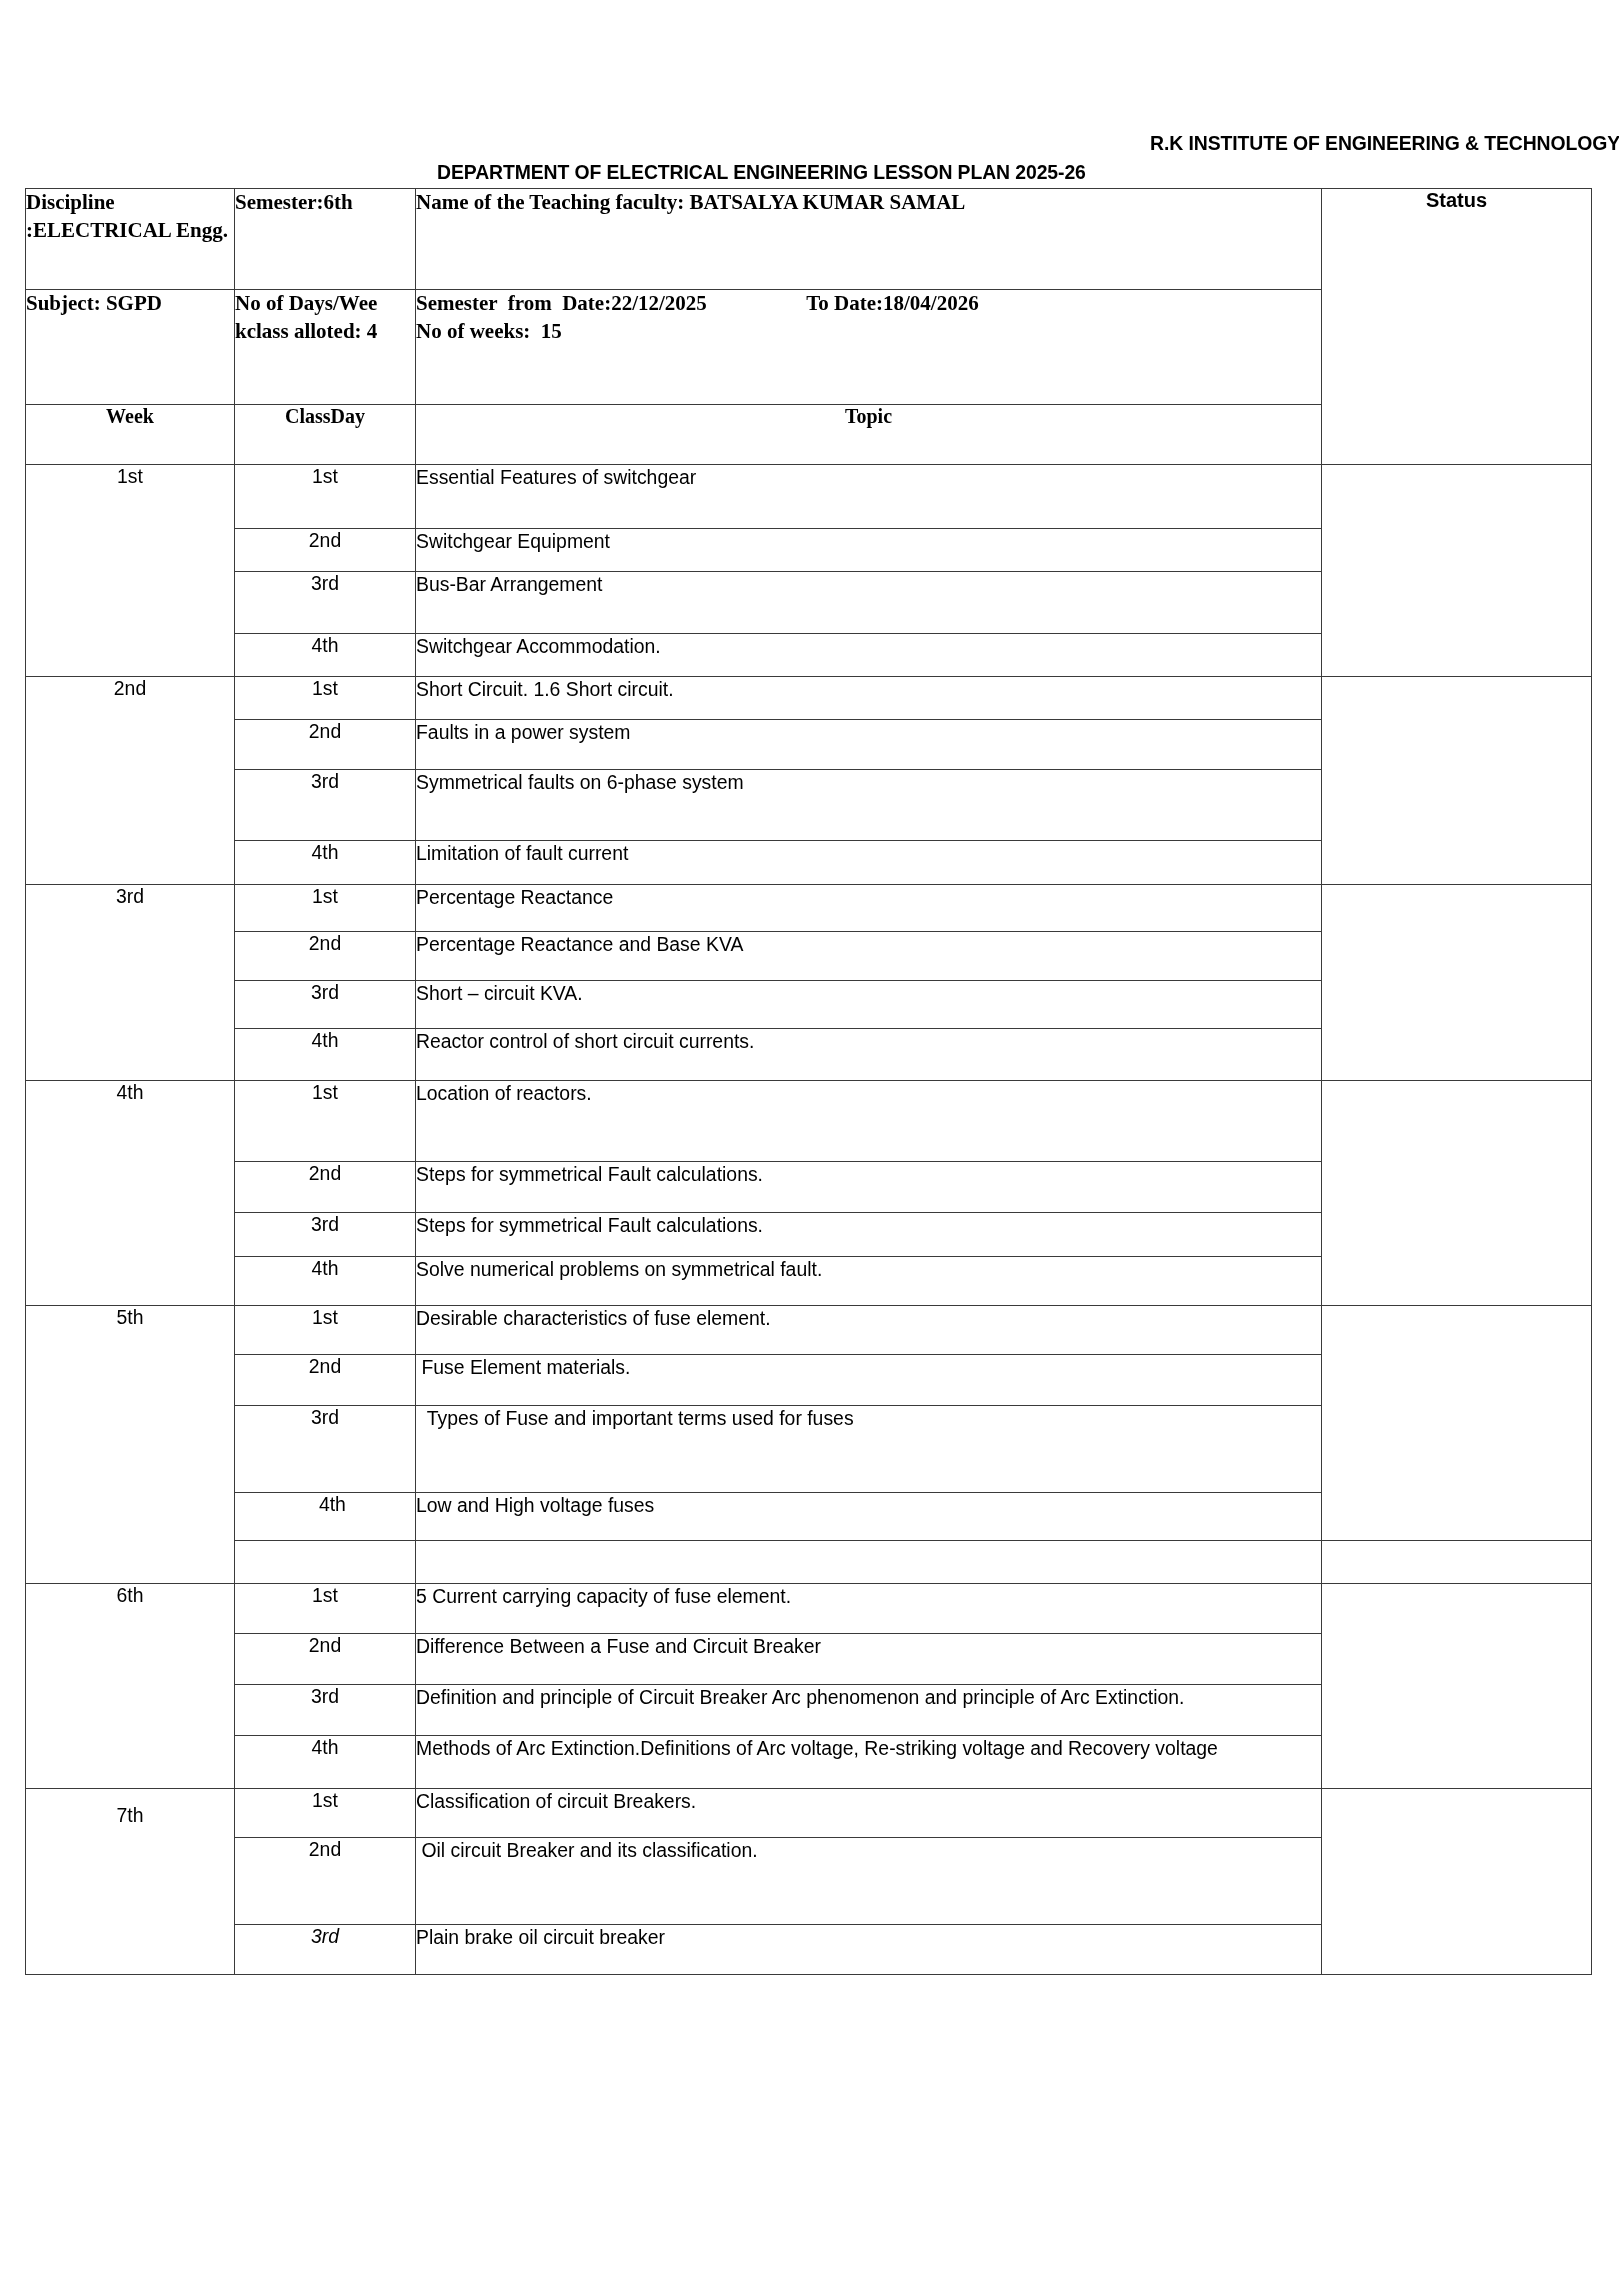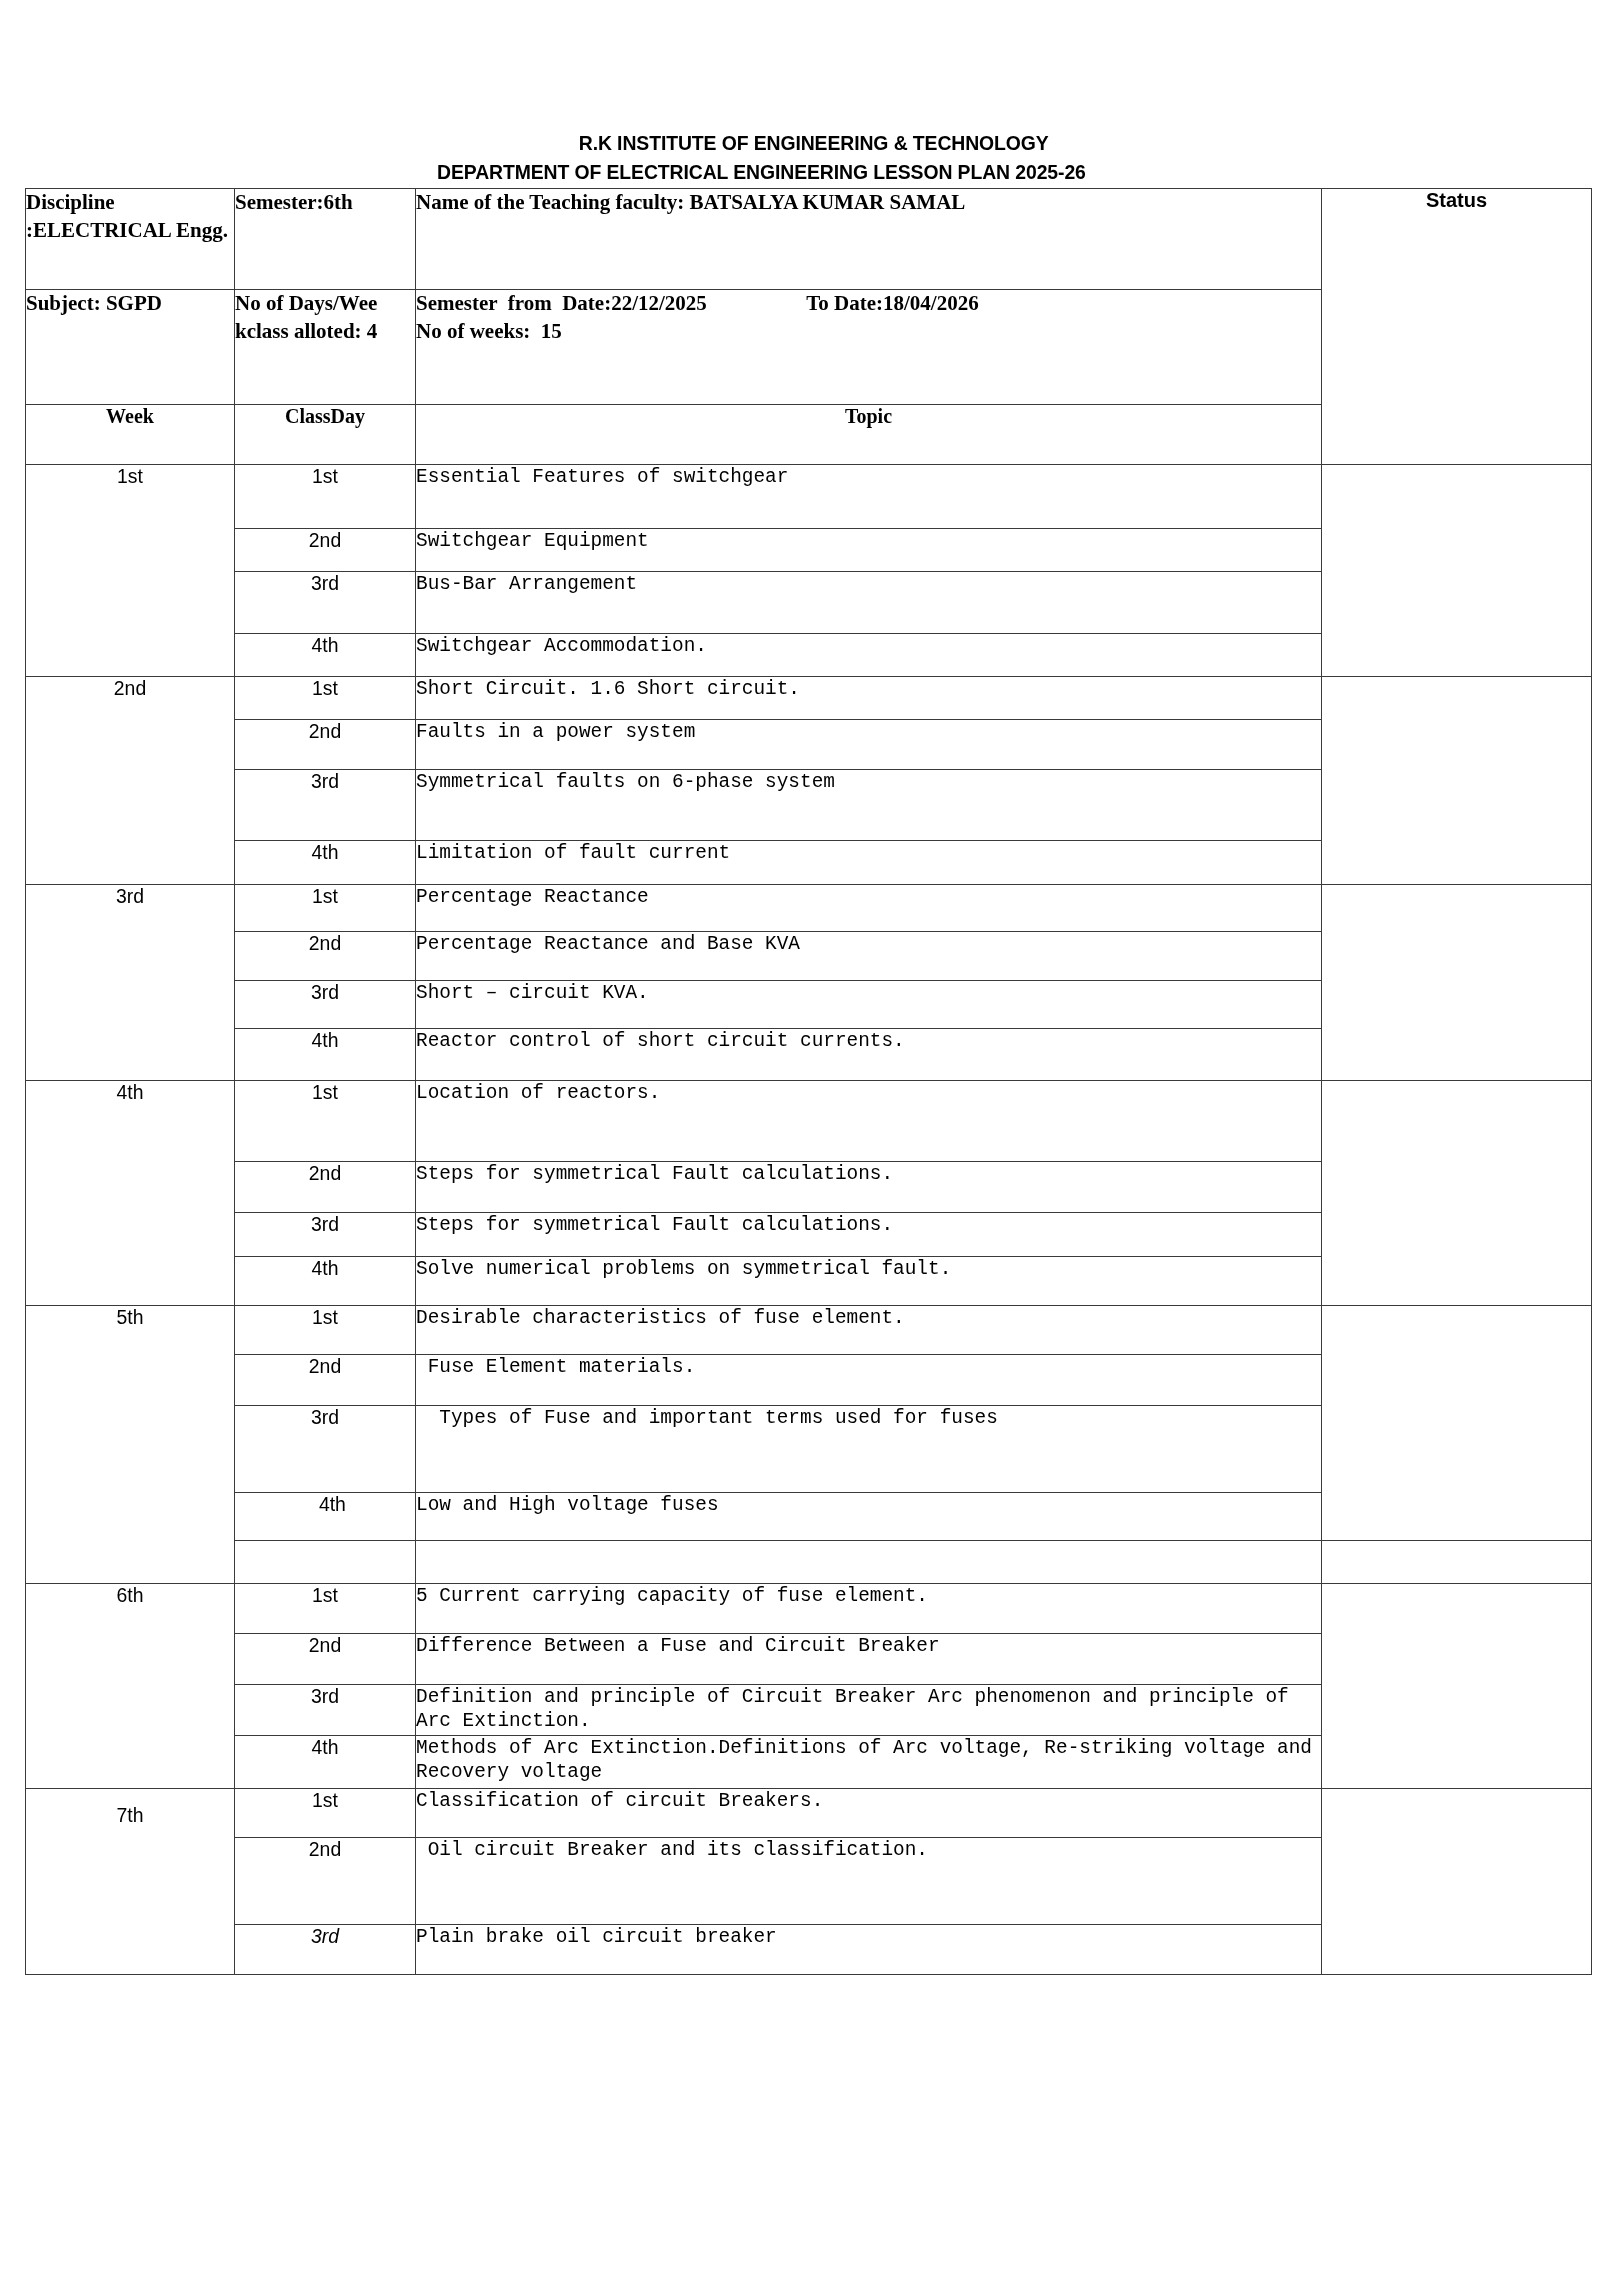--- a/index.html
+++ b/index.html
@@ -25,21 +25,21 @@
   
   .doc-header {
     padding-top: 129px;
     text-align: center;
     font-family: "Liberation Sans", sans-serif;
     font-weight: bold;
     font-size: 19.4px;
     line-height: 1.48;
     letter-spacing: -0.1px;
   }
-  .doc-header .hline { display: block; }
+  .doc-header .hline { display: block; text-align: right; }
   .doc-header .hline-1 { padding-left: 7.4px; }
   .doc-header .hline-2 { padding-left: 3.7px; }
   .doc-header .hline-3 {
     display: block;
     width: 757px;
     margin: 0 auto;
     text-align: left;
     padding-left: 11px;
   }
 
@@ -127,21 +127,21 @@
     vertical-align: middle;
     font-family: "Liberation Sans", sans-serif;
   }
   .day-cell.italic { font-style: italic; }
   .day-cell.shift  { padding-left: 14.8px; }
   .topic-cell {
     font-size: 19.4px;
     line-height: 1.25;
     vertical-align: top;
     padding: 8.3px 5.5px 5.5px 10px;
-    font-family: Liberation Mono, monospace;
+    font-family: Liberation Sans, sans-serif;
     white-space: pre-wrap;
   }
   .status-cell { }
 </style>
 </head>
 <body>
 
 <div class="page">
 
   <div class="doc-header">

